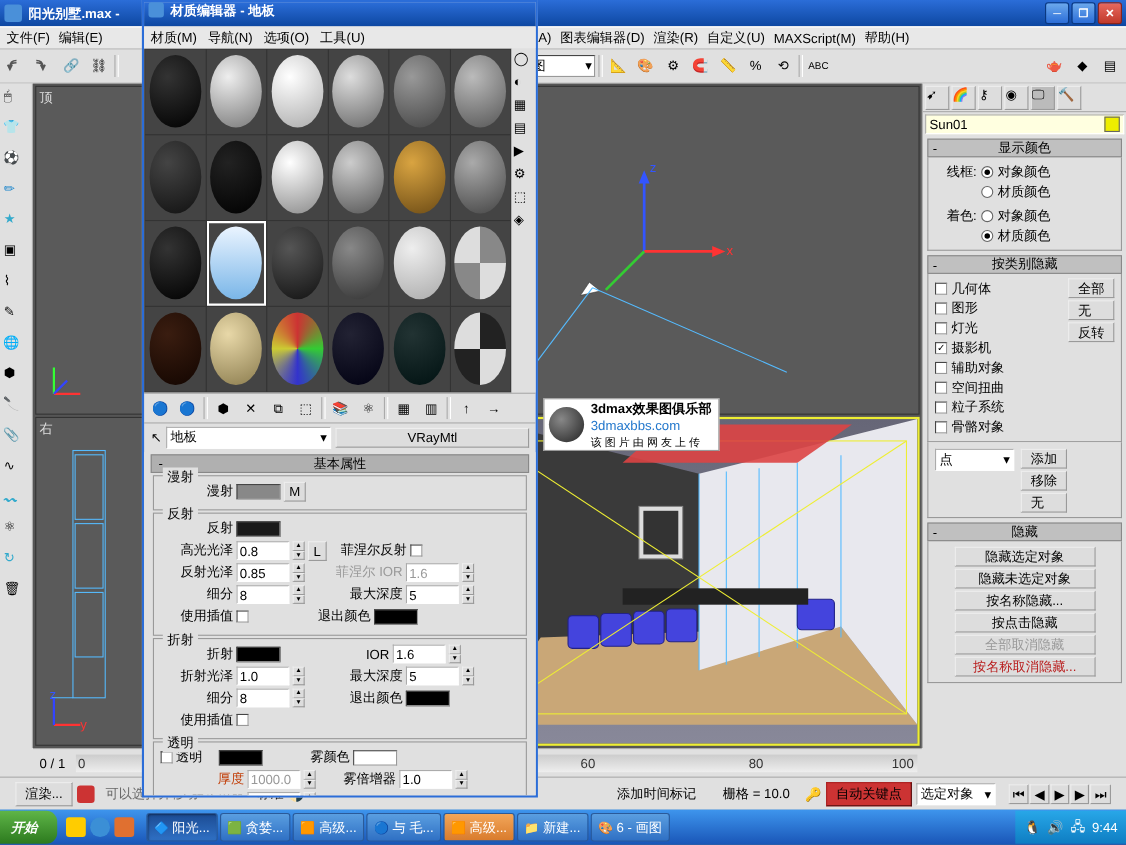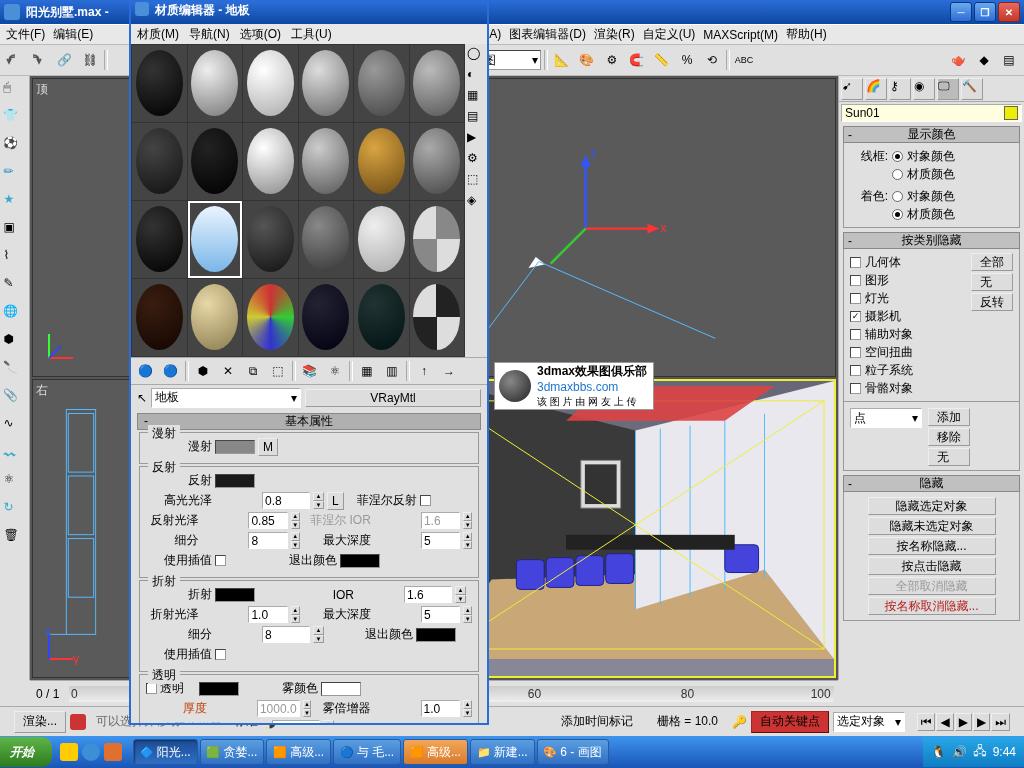--- a/index.html
+++ b/index.html
@@ -64,21 +64,21 @@
 .mat-tools { height:28px; display:flex; align-items:center; padding:0 4px; gap:3px; border-top:1px solid #aaa; border-bottom:1px solid #aaa; }
 .mat-name-row { height:26px; display:flex; align-items:center; padding:0 6px; gap:4px; }
 .combo { height:20px; border:1px inset #fff; background:#fff; padding:0 3px; display:flex; align-items:center; justify-content:space-between; }
 
 .params { flex:1; overflow:hidden; background:#e0e0e0; }
 .param-head { background:#b0b0b0; border:1px solid #888; text-align:center; height:17px; display:flex; align-items:center; justify-content:center; position:relative; margin:2px 6px; font-weight:normal; }
 .group { border:1px solid #999; margin:2px 8px; padding:4px 6px 6px; position:relative; }
 .group > .gtitle { position:absolute; top:-8px; left:8px; background:#e0e0e0; padding:0 4px; }
 .prow { display:flex; align-items:center; height:20px; gap:3px; }
 .lbl { text-align:right; }
-.spin { width:48px; height:17px; border:1px inset #fff; background:#fff; padding:0 2px; display:flex; align-items:center; font-size:11px;margin-left:47px; }
+.spin { width:48px; height:17px; border:1px inset #fff; background:#fff; padding:0 2px; display:flex; align-items:center; font-size:11px; }
 .spinbtn { width:11px; height:17px; display:flex; flex-direction:column; }
 .spinbtn div { flex:1; border:1px outset #eee; background:#ddd; font-size:6px; text-align:center; line-height:6px; }
 .swatch { width:40px; height:14px; border:1px inset #999; }
 
 .timeline { position:absolute; left:30px; right:186px; bottom:30px; height:26px; background:#e0e0e0; border-top:1px solid #aaa; display:flex; align-items:center; overflow:hidden; }
 .tl-ruler { flex:1; height:16px; background:linear-gradient(#ccc,#eee); margin:0 4px; position:relative; }
 .statusbar { position:absolute; left:0; right:0; bottom:0; height:30px; background:#e0e0e0; border-top:1px solid #aaa; display:flex; align-items:center; padding:0 14px; gap:4px; font-size:11px; }
 
 
 .taskbar { position:absolute; left:0; right:0; bottom:0; height:32px; background:linear-gradient(#3e95ed,#1955b7); display:flex; align-items:center; }

